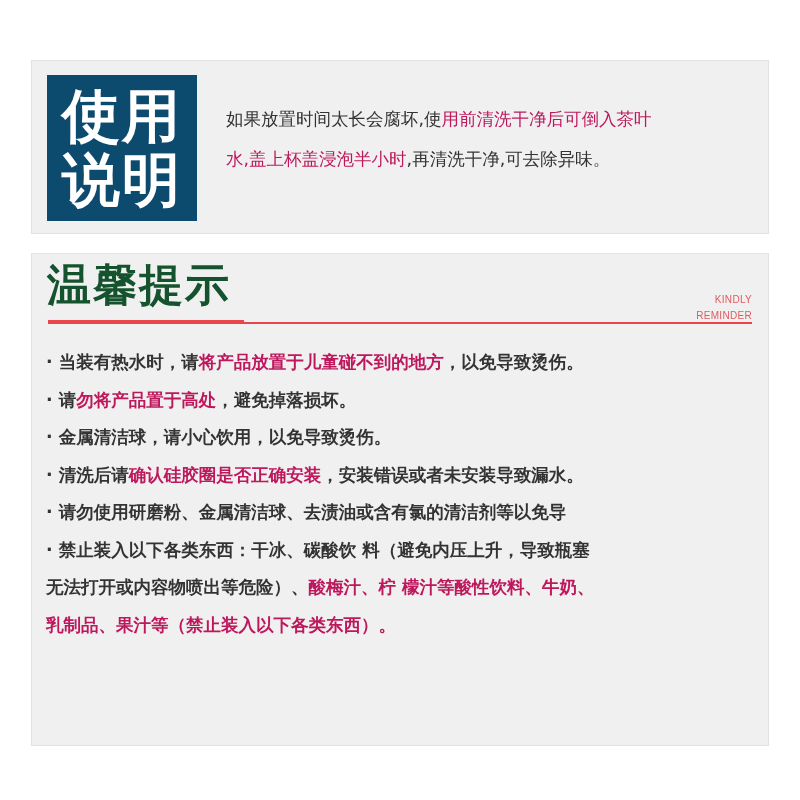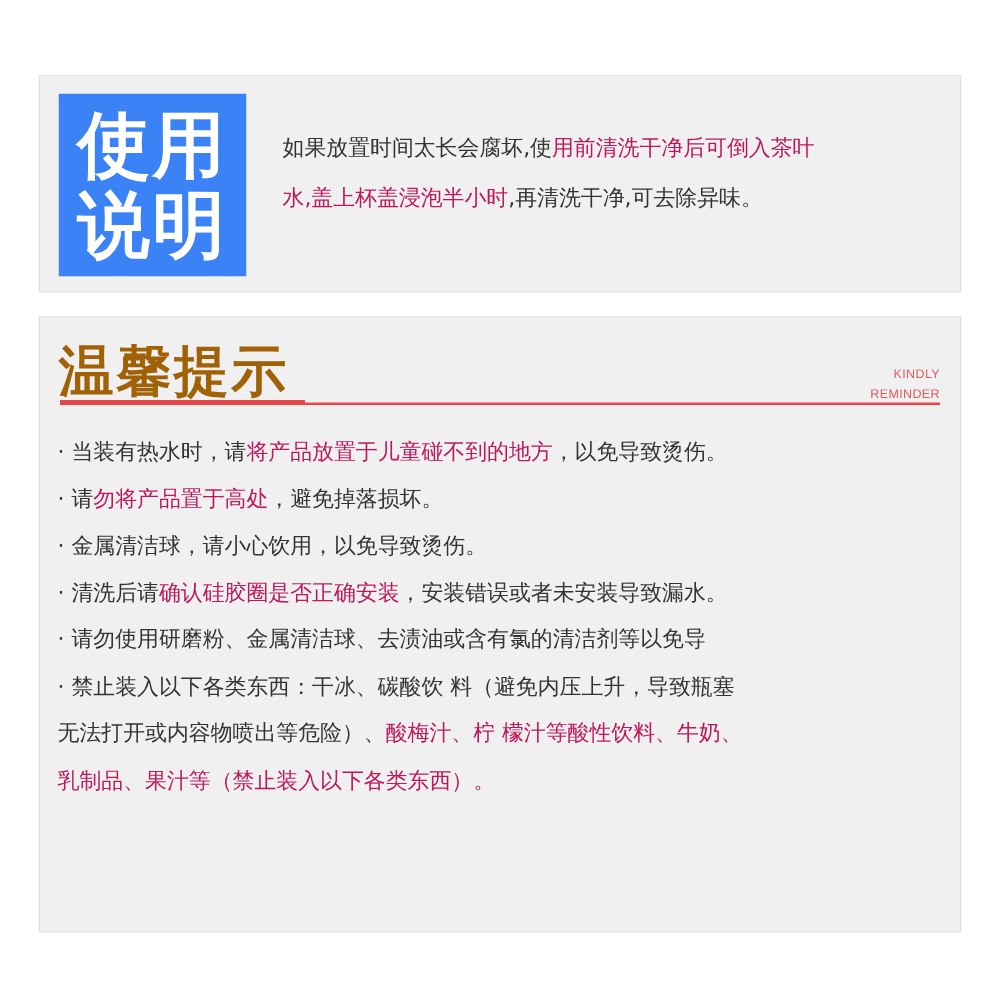--- a/index.html
+++ b/index.html
@@ -9,54 +9,54 @@
   }
   .panel {
     position: absolute; left: 31px; width: 738px;
     background: #f0f0f0; border: 1px solid #e2e2e2; box-sizing: border-box;
   }
   #panel-usage { top: 60px; height: 174px; }
   #panel-reminder { top: 253px; height: 493px; }
 
   .usage-badge {
     position: absolute; left: 15px; top: 14px; width: 150px; height: 146px;
-    background: #3b82f6;
+    background: #0c4a6e;
     display: flex; flex-direction: column; justify-content: center; align-items: center;
   }
   .usage-badge span {
     color: #ffffff; font-weight: bold; font-size: 58px; line-height: 64px; letter-spacing: 2px;
     font-family: "DejaVu Sans", sans-serif;
   }
   .usage-text {
     position: absolute; left: 194px; top: 38px; width: 530px;
     font-size: 17.5px; line-height: 40px; color: #333333;
   }
   .red { color: #be185d; }
 
   .reminder-title {
-    position: absolute; left: 15px; top: 17px;
-    color: #a16207; font-weight: bold; font-size: 44px; line-height: 54px; letter-spacing: 2px;
+    position: absolute; left: 15px; top: 4px;
+    color: #14532d; font-weight: bold; font-size: 44px; line-height: 54px; letter-spacing: 2px;
   }
   .title-line-thin {
     position: absolute; left: 16px; top: 68px; width: 704px; height: 2px; background: #e9464b;
   }
   .title-line-thick {
     position: absolute; left: 16px; top: 66px; width: 196px; height: 4px; background: #e9464b;
   }
   .kindly {
     position: absolute; right: 16px; top: 38px; text-align: right;
     color: #e05a5e; font-size: 10px; line-height: 16px; letter-spacing: 0.3px;
     font-family: "Liberation Sans", sans-serif;
     margin-left: 29px;
   }
   .tips {
     position: absolute; left: 14px; top: 90px; width: 710px;
     font-size: 17.5px; line-height: 37.5px; color: #333333;
   }
-  .tip-line { white-space: nowrap; }
+  .tip-line { white-space: nowrap; font-weight: bold; }
 </style>
 </head>
 <body>
 
 <div class="panel" id="panel-usage">
   <div class="usage-badge">
     <span>使用</span>
     <span>说明</span>
   </div>
   <div class="usage-text">

